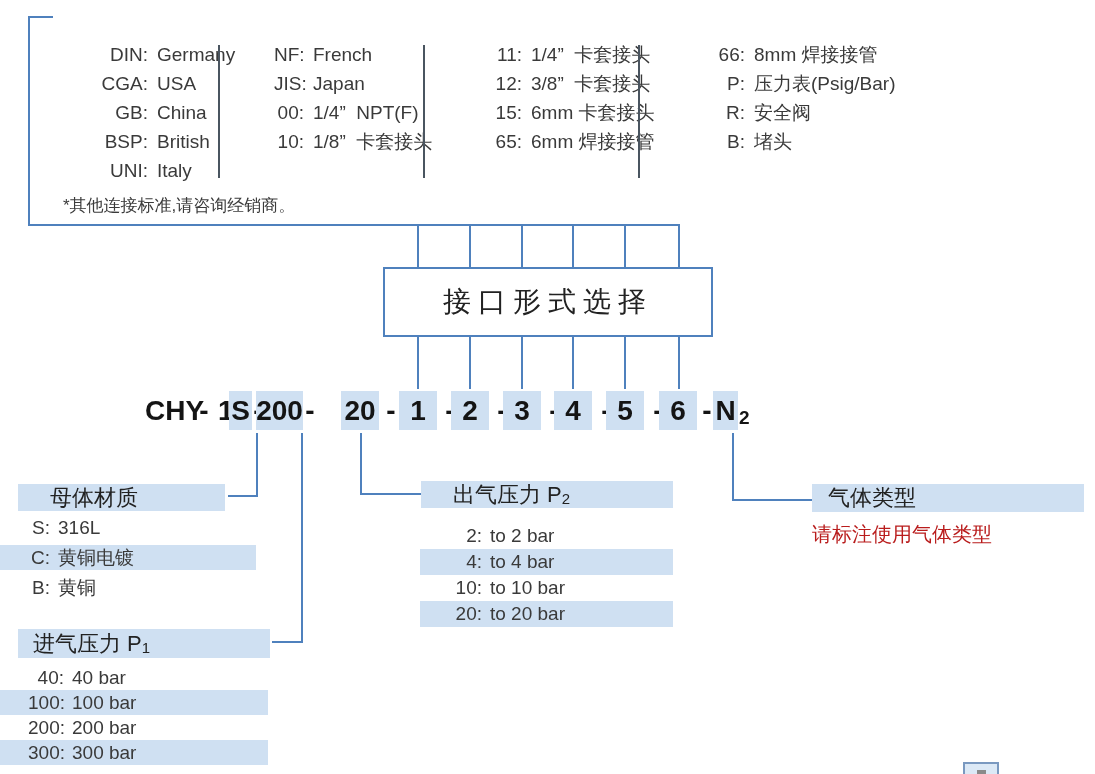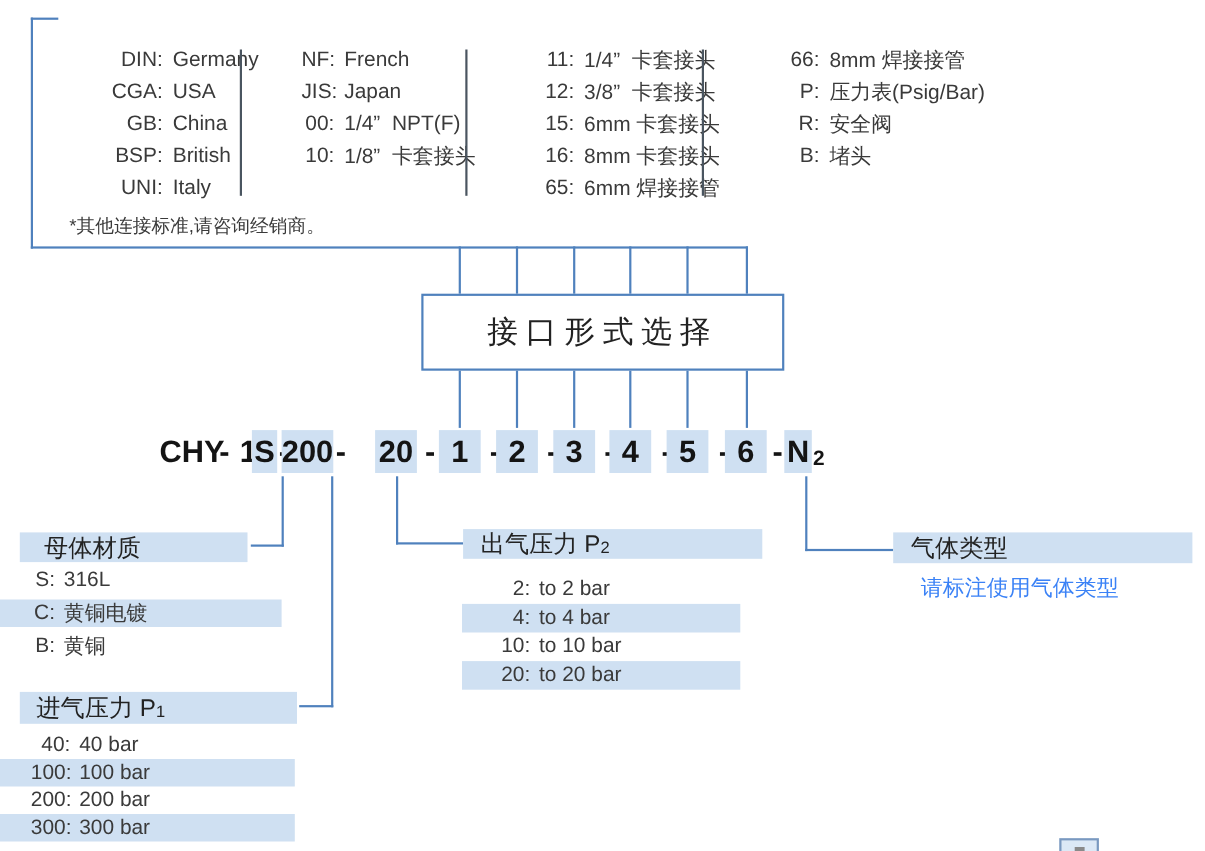--- a/index.html
+++ b/index.html
@@ -49,21 +49,21 @@
   .mat-list .opt-label{width:20px;}
 
   .inlet-list{left:0;top:665px;width:268px;}
   .inlet-list .opt-row{height:25px;padding-left:28px;box-sizing:border-box;}
   .inlet-list .opt-label{width:36px;}
 
   .outlet-list{left:420px;top:523px;width:253px;}
   .outlet-list .opt-row{height:26px;padding-left:30px;box-sizing:border-box;}
   .outlet-list .opt-label{width:32px;}
 
-  .gas-desc{position:absolute;left:837px;top:521px;font-size:20px;color:#3b82f6;}
+  .gas-desc{position:absolute;left:812px;top:521px;font-size:20px;color:#b91c1c;}
 
   
   .corner-widget{position:absolute;left:963px;top:762px;width:36px;height:26px;box-sizing:border-box;
     background:#dce9f6;border:2px solid #7a99c0;}
   .corner-widget .mark{position:absolute;left:12px;top:6px;width:9px;height:4px;background:#8a8a8a;}
 </style>
 </head>
 <body>
 
 <div class="canvas">
@@ -146,24 +146,20 @@
         <span class="tlabel">11:</span>
         <span class="tvalue">1/4”  卡套接头</span>
       </div>
       <div class="trow">
         <span class="tlabel">12:</span>
         <span class="tvalue">3/8”  卡套接头</span>
       </div>
       <div class="trow">
         <span class="tlabel">15:</span>
         <span class="tvalue">6mm 卡套接头</span>
-      </div>
-      <div class="trow">
-        <span class="tlabel">16:</span>
-        <span class="tvalue">8mm 卡套接头</span>
       </div>
       <div class="trow">
         <span class="tlabel">65:</span>
         <span class="tvalue">6mm 焊接接管</span>
       </div>
     </div>
   <div class="divider" style="left:638px;top:45px;height:133px;"></div>
   <div class="tcol col4" style="left:655px;top:40px;">
 
   <div class="trow">
@@ -209,21 +205,21 @@
       <span class="code-part code-hl" style="left: 554px; width: 38px; text-align: center;">4</span>
       <span class="code-part" style="left: 599px; width: 14px; text-align: center;">-</span>
       <span class="code-part code-hl" style="left: 606px; width: 38px; text-align: center;">5</span>
       <span class="code-part" style="left: 651px; width: 14px; text-align: center;">-</span>
       <span class="code-part code-hl" style="left: 659px; width: 38px; text-align: center;">6</span>
       <span class="code-part" style="left: 700px; width: 14px; text-align: center;">-</span>
       <span class="code-part code-hl" style="left: 713px; width: 25px; text-align: center;">N</span>
       <span class="code-part code-sub" style="left: 739px;">2</span>
     </div>
 
-  <div class="sec-hdr" style="left:18px;top:484px;width:207px;height:27px;padding-left:22px;box-sizing:border-box;">
+  <div class="sec-hdr" style="left:18px;top:484px;width:207px;height:27px;padding-left:32px;box-sizing:border-box;">
     <span>母体材质</span>
   </div>
   <div class="opt-list mat-list">
 
   <div class="opt-row">
         <span class="opt-label">S:</span>
         <span class="opt-value">316L</span>
       </div>
       <div class="opt-row hl">
         <span class="opt-label">C:</span>
@@ -252,21 +248,21 @@
       <div class="opt-row">
         <span class="opt-label">200:</span>
         <span class="opt-value">200 bar</span>
       </div>
       <div class="opt-row hl">
         <span class="opt-label">300:</span>
         <span class="opt-value">300 bar</span>
       </div>
     </div>
 
-  <div class="sec-hdr" style="left:421px;top:481px;width:272px;height:27px;padding-left:16px;box-sizing:border-box;">
+  <div class="sec-hdr" style="left:421px;top:481px;width:252px;height:27px;padding-left:32px;box-sizing:border-box;">
     <span>出气压力 P</span>
       <span class="hdr-sub">2</span>
   </div>
   <div class="opt-list outlet-list">
 
   <div class="opt-row">
         <span class="opt-label">2:</span>
         <span class="opt-value">to 2 bar</span>
       </div>
       <div class="opt-row hl">

